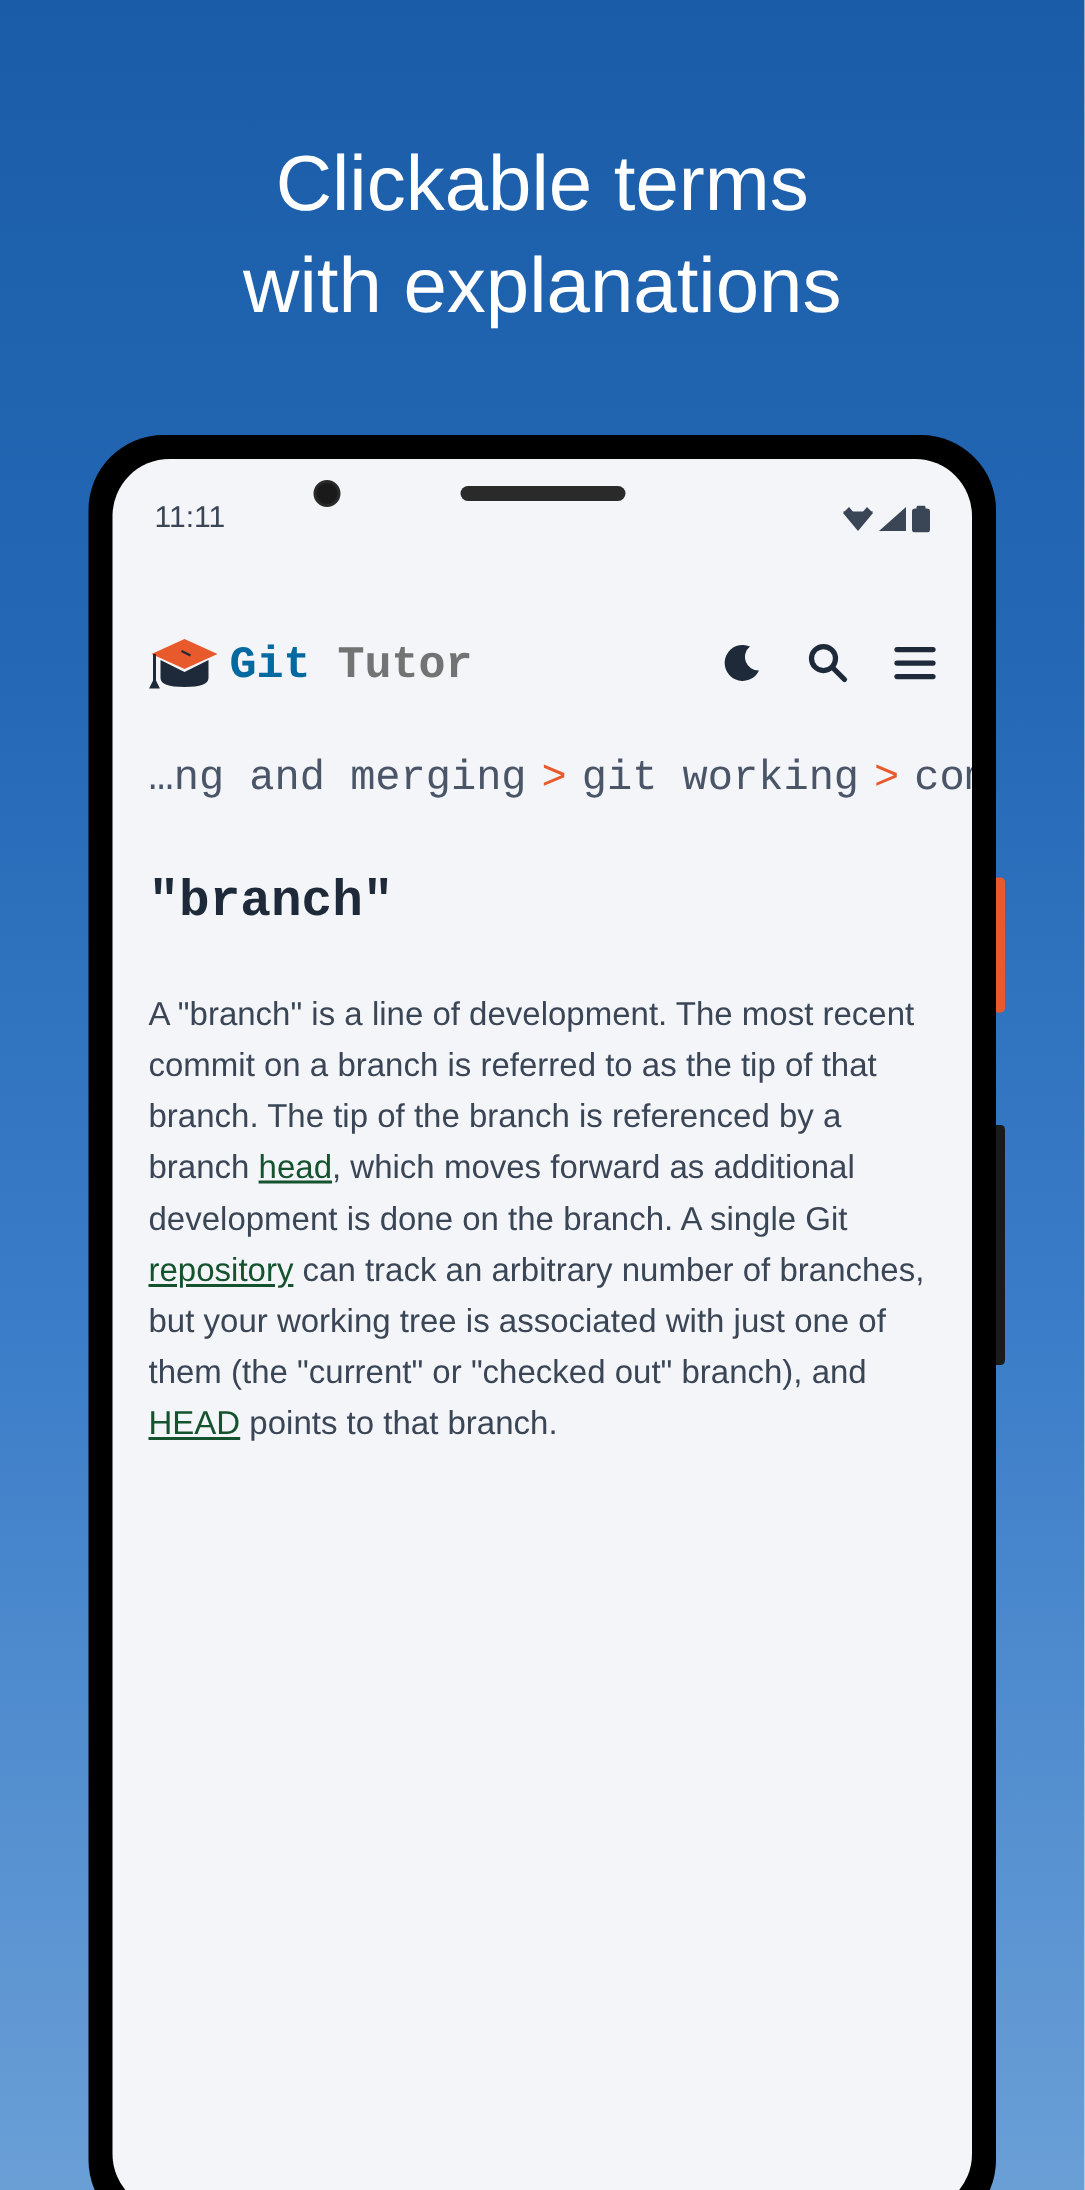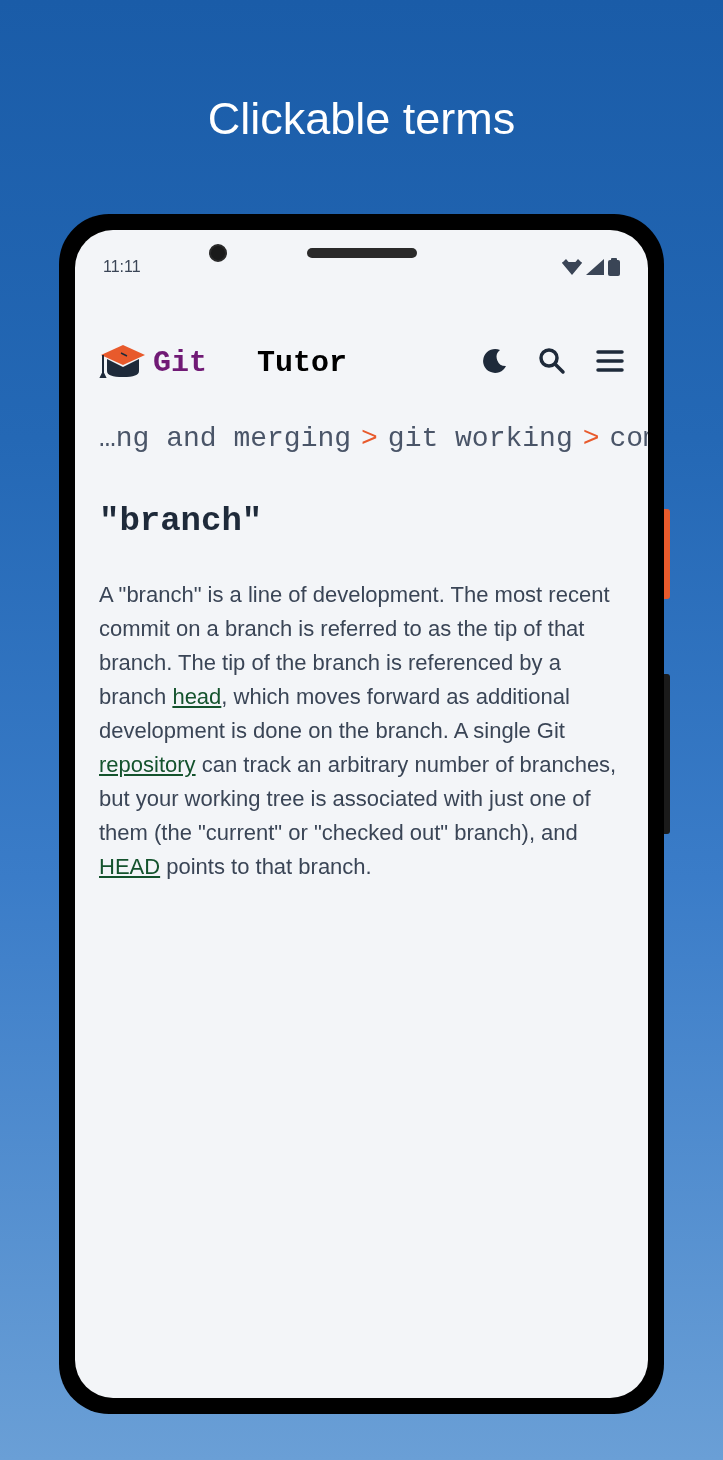--- a/index.html
+++ b/index.html
@@ -6,21 +6,21 @@
 body {
   width: 723px;
   height: 1460px;
   background: linear-gradient(180deg, #1a5ca8 0%, #2468b5 30%, #3a7cc8 60%, #6a9fd6 100%);
   font-family: -apple-system, BlinkMacSystemFont, "Segoe UI", sans-serif;
   overflow: hidden;
   position: relative;
 }
 .promo-heading {
   color: #ffffff;
-  font-size: 45px;
+  font-size: 52px;
   font-weight: 400;
   text-align: center;
   line-height: 1.3;
   padding-top: 90px;
   padding-bottom: 40px;
 }
 .phone-frame {
   width: 605px;
   margin: 25px auto 0;
   background: #000000;
@@ -73,21 +73,21 @@
   background: #f3f5f8;
   border-radius: 38px;
   overflow: hidden;
   padding-top: 20px;
 }
 .status-bar {
   display: flex;
   justify-content: space-between;
   align-items: center;
   padding: 8px 28px 20px;
-  font-size: 16px;
+  font-size: 20px;
   color: #3a4556;
 }
 .status-icons {
   display: flex;
   gap: 4px;
   align-items: center;
 }
 .app-header {
   display: flex;
   align-items: center;
@@ -102,22 +102,22 @@
 .logo-icon {
   width: 44px;
   height: 44px;
   position: relative;
 }
 .logo-text {
   font-family: "Courier New", monospace;
   font-size: 30px;
   font-weight: bold;
 }
-.logo-git { color: #701a75; }
-.logo-tutor { color: #000000; margin-left: 32px; }
+.logo-git { color: #0369a1; }
+.logo-tutor { color: #737373; }
 .header-icons {
   display: flex;
   gap: 30px;
   align-items: center;
 }
 .header-icon {
   color: #1e2a3a;
   cursor: pointer;
 }
 .breadcrumb {
@@ -157,20 +157,21 @@
   text-decoration: underline;
   color: #14532d;
   cursor: pointer;
 }
 </style>
 </head>
 <body>
 
 <div class="promo-heading">
   <span>Clickable terms</span><br>
+  <span>with explanations</span>
 </div>
 
 <div class="phone-frame">
   <div class="phone-camera"></div>
   <div class="phone-speaker"></div>
   <div class="phone-button-right"></div>
   <div class="phone-button-right2"></div>
 
   <div class="phone-screen">
 

